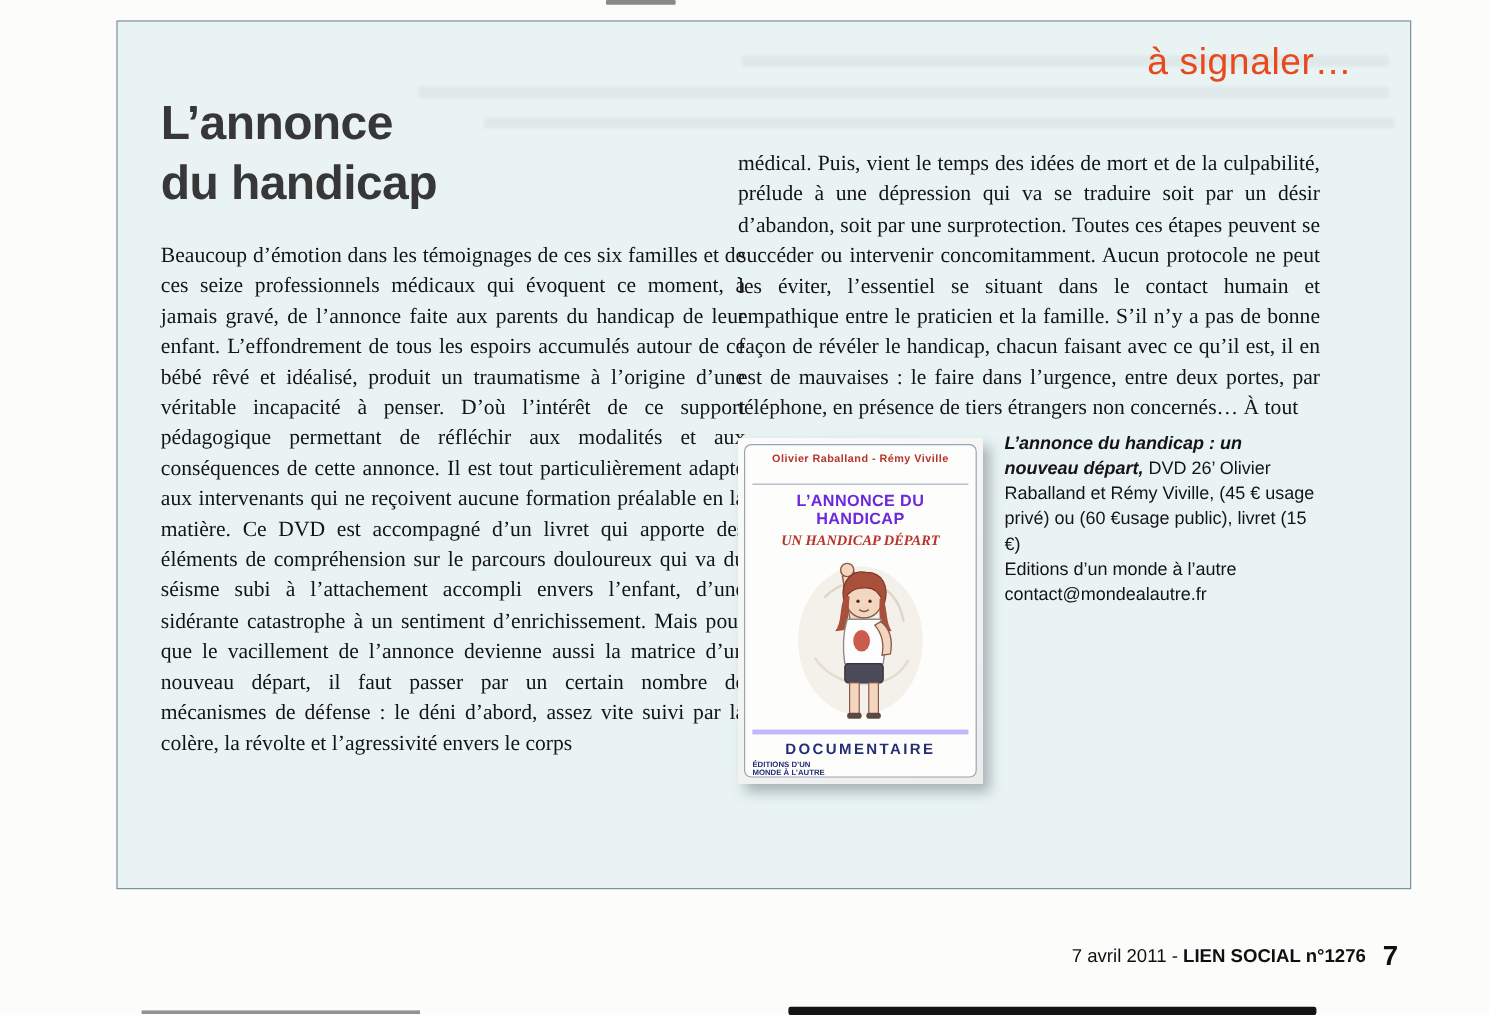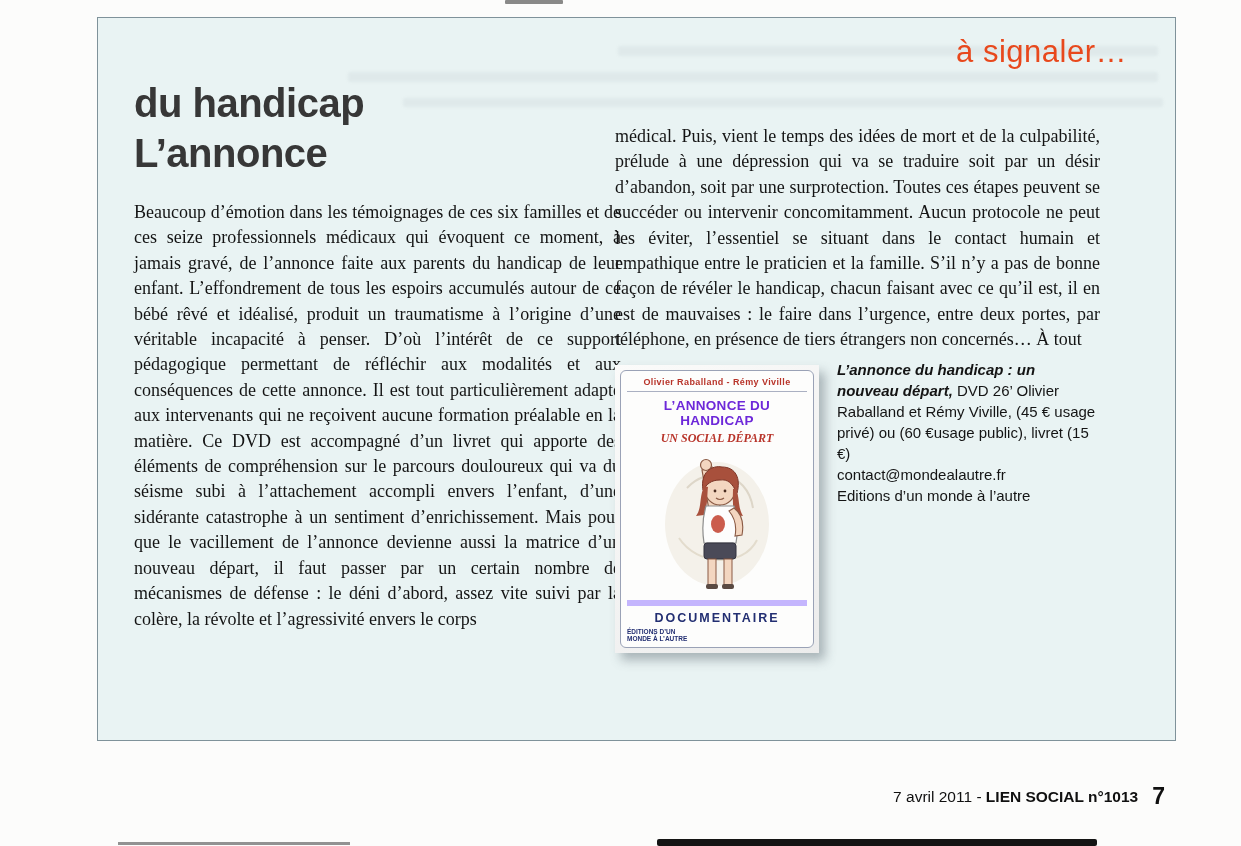--- a/index.html
+++ b/index.html
@@ -54,33 +54,33 @@
   .cover-inner {
     height:100%; background:#fdfdfc;
     border:1px solid #9aa2b6; border-radius:6px;
     padding:6px 6px 4px 6px;
     display:flex; flex-direction:column;
     font-family:"Liberation Sans","DejaVu Sans",sans-serif;
     text-align:center;
   }
   .cover-authors {
     font-size:9px; font-weight:bold; color:#b8342a; letter-spacing:.4px;
-    padding-bottom:4px; border-bottom:1px solid #aab0c2;
+    padding-bottom:16px; border-bottom:1px solid #aab0c2;
   }
   .cover-title {
     margin-top:6px; font-size:13.5px; font-weight:bold; color:#6d28d9; letter-spacing:.3px;
   }
   .cover-subtitle {
     margin-top:3px; font-family:"Liberation Serif",serif;
     font-size:12px; font-style:italic; font-weight:bold; color:#b8342a;
   }
   .cover-illustration { flex:1; display:flex; align-items:center; justify-content:center; }
   .cover-category {
     font-size:12.5px; font-weight:bold; color:#232f72; letter-spacing:2px;
-    border-top:6px solid #c4b5fd; padding-top:5px;
+    border-top:4px solid #c4b5fd; padding-top:5px;
   }
   .cover-publisher {
     margin-top:3px; width:64px; text-align:left;
     font-size:6.5px; line-height:7.5px; font-weight:bold; color:#232f72;
     text-transform:uppercase;
   }
   .wrap-text { }
   
   .caption {
     font-family:"Liberation Sans","DejaVu Sans",sans-serif;
@@ -114,36 +114,36 @@
 
   <div class="page">
 
     <div class="ghost ghost1"></div>
     <div class="ghost ghost2"></div>
     <div class="ghost ghost3"></div>
 
     <div class="section-label">à signaler…</div>
 
     <div class="title">
+      <div>L’annonce</div>
       <div>du handicap</div>
-      <div>L’annonce</div>
     </div>
 
     <div class="col-left">Beaucoup d’émotion dans les témoignages de ces six familles et de ces seize professionnels médicaux qui évoquent ce moment, à jamais gravé, de l’annonce faite aux parents du handicap de leur enfant. L’effondrement de tous les espoirs accumulés autour de ce bébé rêvé et idéalisé, produit un traumatisme à l’origine d’une véritable incapacité à penser. D’où l’intérêt de ce support pédagogique permettant de réfléchir aux modalités et aux conséquences de cette annonce. Il est tout particulièrement adapté aux intervenants qui ne reçoivent aucune formation préalable en la matière. Ce DVD est accompagné d’un livret qui apporte des éléments de compréhension sur le parcours douloureux qui va du séisme subi à l’attachement accompli envers l’enfant, d’une sidérante catastrophe à un sentiment d’enrichissement. Mais pour que le vacillement de l’annonce devienne aussi la matrice d’un nouveau départ, il faut passer par un certain nombre de mécanismes de défense : le déni d’abord, assez vite suivi par la colère, la révolte et l’agressivité envers le corps</div>
 
     <div class="col-right">
       <p class="body-text">médical. Puis, vient le temps des idées de mort et de la culpabilité, prélude à une dépression qui va se traduire soit par un désir d’abandon, soit par une surprotection. Toutes ces étapes peuvent se succéder ou intervenir concomitamment. Aucun protocole ne peut les éviter, l’essentiel se situant dans le contact humain et empathique entre le praticien et la famille. S’il n’y a pas de bonne façon de révéler le handicap, chacun faisant avec ce qu’il est, il en est de mauvaises : le faire dans l’urgence, entre deux portes, par téléphone, en présence de tiers étrangers non concernés… À tout</p>
 
       <div class="wrap-section">
 
         <div class="dvd-photo">
           <div class="cover-inner">
             <div class="cover-authors">Olivier Raballand - Rémy Viville</div>
             <div class="cover-title">L’ANNONCE DU HANDICAP</div>
-            <div class="cover-subtitle">UN SOCIAL DÉPART</div>
+            <div class="cover-subtitle">UN HANDICAP DÉPART</div>
             <div class="cover-illustration">
               <svg width="150" height="150" viewBox="0 0 120 150" xmlns="http://www.w3.org/2000/svg">
                 <ellipse cx="60" cy="76" rx="52" ry="62" fill="#f4f1ea"></ellipse>
                 <path d="M30 40 C50 18 90 22 96 60" fill="none" stroke="#ddd6c8" stroke-width="2"></path>
                 <path d="M22 90 C40 118 86 120 100 92" fill="none" stroke="#e3dccd" stroke-width="2"></path>
 
                 <path d="M52 62 L45 22 L55 19 L63 58 Z" fill="#f3d6c0" stroke="#8a5a44" stroke-width="1.2"></path>
                 <circle cx="49" cy="17" r="5.5" fill="#f3d6c0" stroke="#8a5a44" stroke-width="1.2"></circle>
 
                 <circle cx="63" cy="42" r="15" fill="#f3d6c0" stroke="#8a5a44" stroke-width="1.2"></circle>
@@ -170,29 +170,29 @@
               </svg>
             </div>
             <div class="cover-category">DOCUMENTAIRE</div>
             <div class="cover-publisher">Éditions d’un monde à l’autre</div>
           </div>
         </div>
 
 
         <div class="caption">
           <p class="caption-flow"><span class="caption-title">L’annonce du handicap : un nouveau départ,</span><span class="caption-details"> DVD 26’ Olivier Raballand et Rémy Viville, (45 € usage privé) ou (60 €usage public), livret (15 €)</span></p>
+          <div class="caption-line">Editions d’un monde à l’autre</div>
           <div class="caption-line">contact@mondealautre.fr</div>
-          <div class="caption-line">Editions d’un monde à l’autre</div>
         </div>
 
       </div>
     </div>
 
   </div>
 
   <div class="footer">
-    <span>7 avril 2011 - </span><span class="footer-mag">LIEN SOCIAL n°1013</span><span class="footer-page">7</span>
+    <span>7 avril 2011 - </span><span class="footer-mag">LIEN SOCIAL n°1276</span><span class="footer-page">7</span>
   </div>
 
   <div class="artifact artifact-bottom-left"></div>
   <div class="artifact artifact-bottom-right"></div>
 
 </div>
 
 </body></html>

